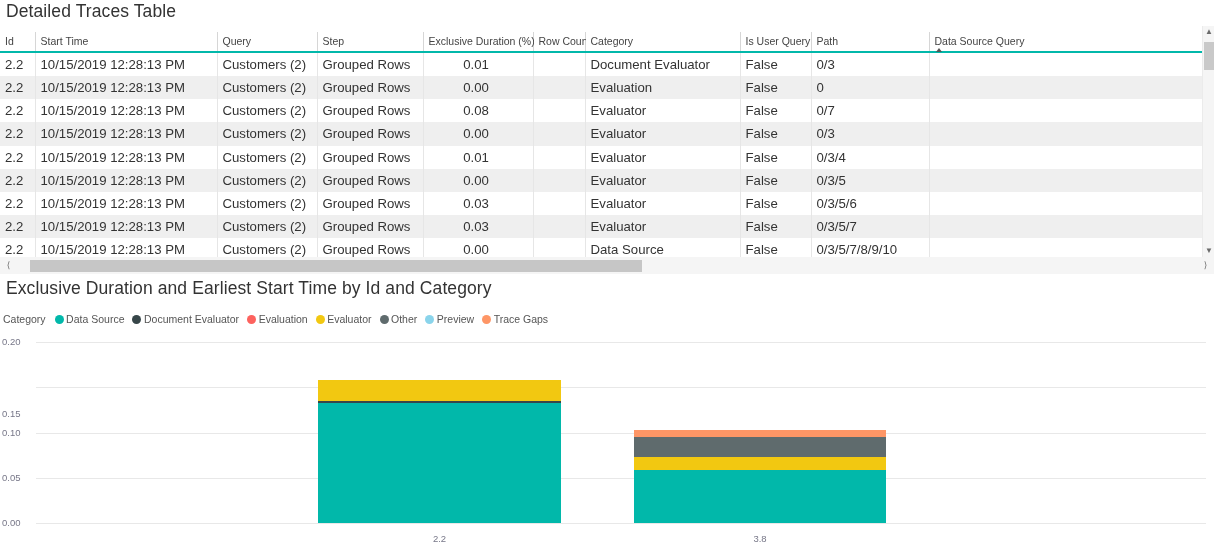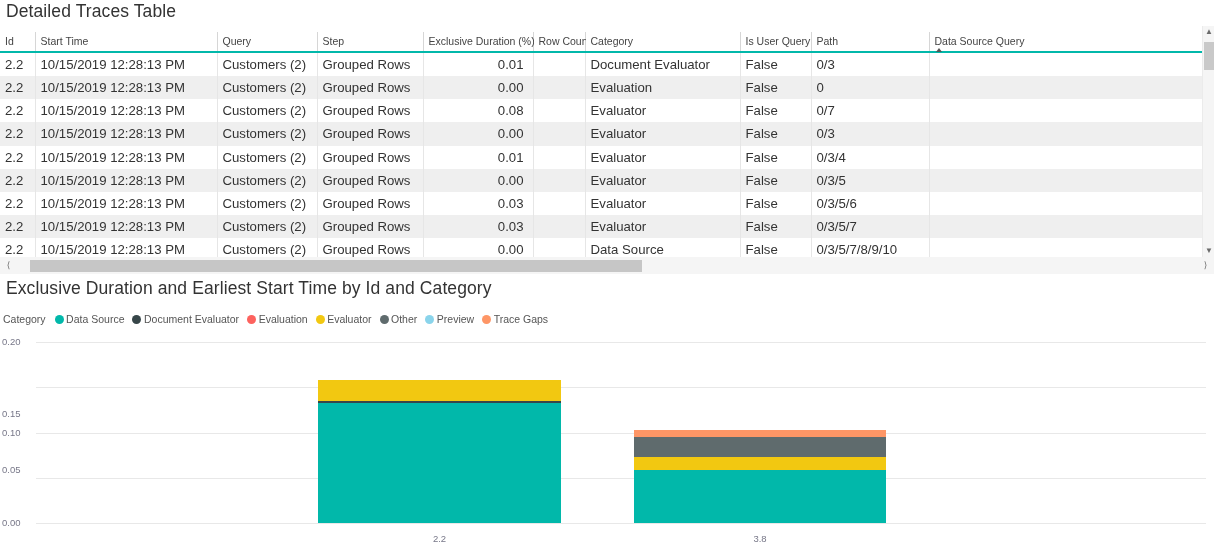--- a/index.html
+++ b/index.html
@@ -39,21 +39,21 @@
     border-bottom: 4px solid #555555;
   }
   table.traces td {
     font-size: 13.2px; color: #333333; font-weight: 400;
     padding: 2px 4px 2px 5px; height: 23.2px; line-height: 19px;
     white-space: nowrap; overflow: hidden;
     border-right: 1px solid #e6e6e6;
     vertical-align: middle;
   }
   table.traces td:last-child { border-right: none; }
-  table.traces td.num { text-align: right; padding-right: 9px; }
+  table.traces td.num { text-align: center; padding-right: 9px; }
   table.traces tbody tr:nth-child(even) td { background: #efefef; }
   table.traces tbody tr:nth-child(odd)  td { background: #ffffff; }
 
   
   .c-id   { width: 35px; }
   .c-time { width: 182px; }
   .c-query{ width: 100px; }
   .c-step { width: 106px; }
   .c-dur  { width: 110px; }
   .c-rc   { width: 52px; }
@@ -322,21 +322,21 @@
       <span class="lg-item">
         <span class="dot" style="background: rgb(254, 150, 102);"></span>
         <span>Trace Gaps</span>
       </span>
     </div>
 
   <div class="plot" id="plot">
       <div class="gridline" style="top: 193px;"></div>
       <div class="ylabel" style="top: 187px;">0.00</div>
       <div class="gridline" style="top: 147.75px;"></div>
-      <div class="ylabel" style="top: 134px;">0.05</div>
+      <div class="ylabel" style="top: 142px;">0.05</div>
       <div class="gridline" style="top: 102.5px;"></div>
       <div class="ylabel" style="top: 96.5px;">0.10</div>
       <div class="gridline" style="top: 57.25px;"></div>
       <div class="ylabel" style="top: 51.25px; margin-top: 27px;">0.15</div>
       <div class="gridline" style="top: 12px;"></div>
       <div class="ylabel" style="top: 6px;">0.20</div>
       <div class="bar" style="left: 318px; width: 243px; bottom: 29px; height: 143.442px;">
         <div class="seg" style="background: rgb(1, 184, 170); height: 119.912px; bottom: 0px;"></div>
         <div class="seg" style="background: rgb(55, 70, 73); height: 1.81px; bottom: 119.912px;"></div>
         <div class="seg" style="background: rgb(242, 200, 17); height: 21.72px; bottom: 121.722px;"></div>

